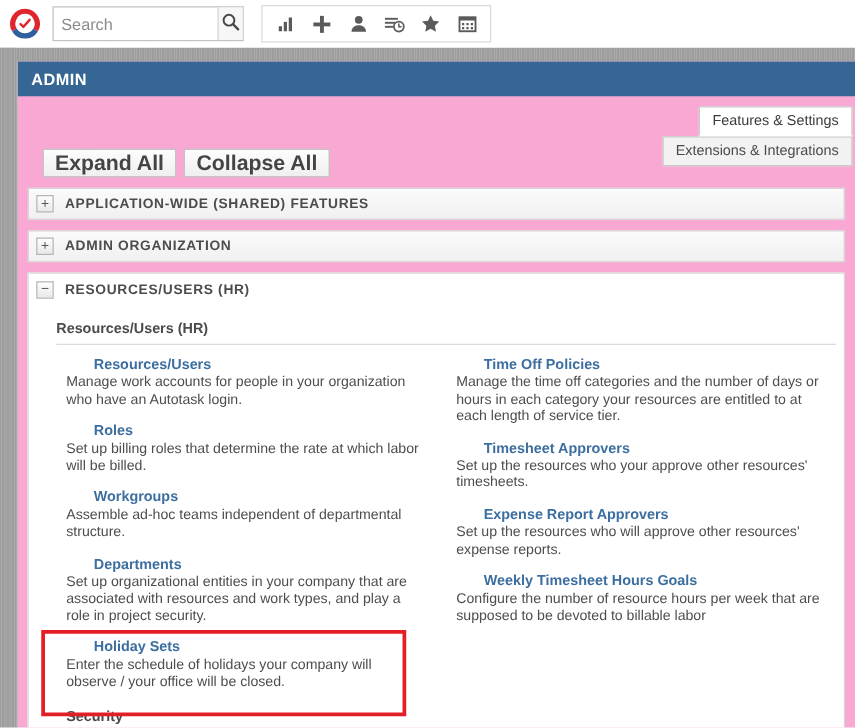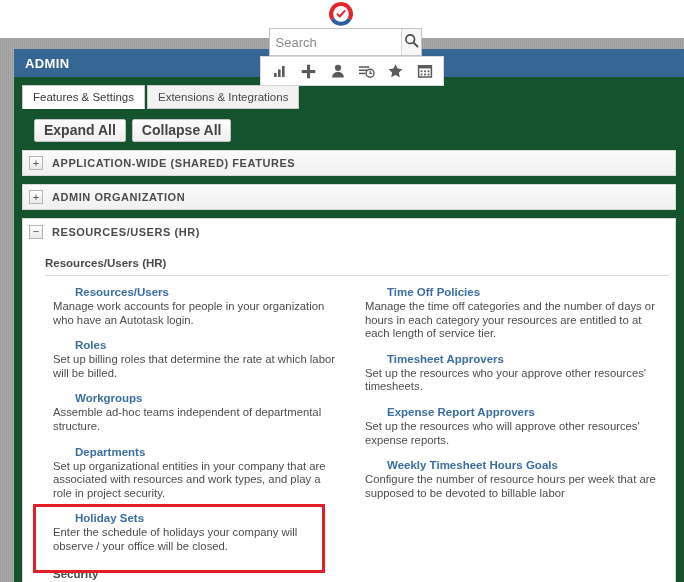--- a/index.html
+++ b/index.html
@@ -16,21 +16,20 @@
   .topbar {
     position: absolute;
     top: 0; left: 0;
     width: 684px;
     height: 38px;
     background: #ffffff;
     display: flex;
     align-items: center;
     padding-left: 6px;
     z-index: 5;
-    flex-direction: column;
   }
 
   .logo {
     width: 28px; height: 28px;
     margin-right: 8px;
     flex: 0 0 auto;
     position: relative;
   }
 
   
@@ -108,21 +107,21 @@
         #a9a9a9 1px, #a9a9a9 2px);
     z-index: 4;
   }
 
   
   .app {
     position: absolute;
     top: 49px; left: 14px;
     width: 670px;
     height: 533px;
-    background: #14532d;
+    background: #f9a8d4;
     overflow: hidden;
   }
 
   .admin-header {
     height: 28px;
     background: #366693;
     color: #ffffff;
     font-size: 13px;
     font-weight: bold;
     letter-spacing: 0.4px;
@@ -130,22 +129,23 @@
     align-items: center;
     padding-left: 11px;
   }
 
   
   .tabstrip {
     height: 24px;
     margin-top: 8px;
     padding-left: 8px;
     display: flex;
-    align-items: flex-start;
+    align-items: flex-end;
     position: relative;
+    flex-direction: column;
   }
   .tab {
     font-size: 11.5px;
     color: #4a4a4a;
     padding: 4px 10px 4px 10px;
     border: 1px solid #c8c8c8;
     background: #f2f2f2;
     cursor: pointer;
     line-height: 14px;
     margin-right: 2px;
@@ -157,21 +157,21 @@
     color: #3a3a3a;
     z-index: 2;
   }
 
   .toolrow {
     padding: 10px 0 8px 20px;
     display: flex;
     gap: 6px;
   }
   .btn {
-    font-size: 14px;
+    font-size: 17px;
     font-weight: bold;
     color: #444;
     background: linear-gradient(to bottom, #fdfdfd 0%, #efefef 100%);
     border: 1px solid #c3c3c3;
     border-radius: 2px;
     padding: 4px 9px;
     cursor: pointer;
     font-family: "Liberation Sans", sans-serif;
     line-height: 13px;
   }

